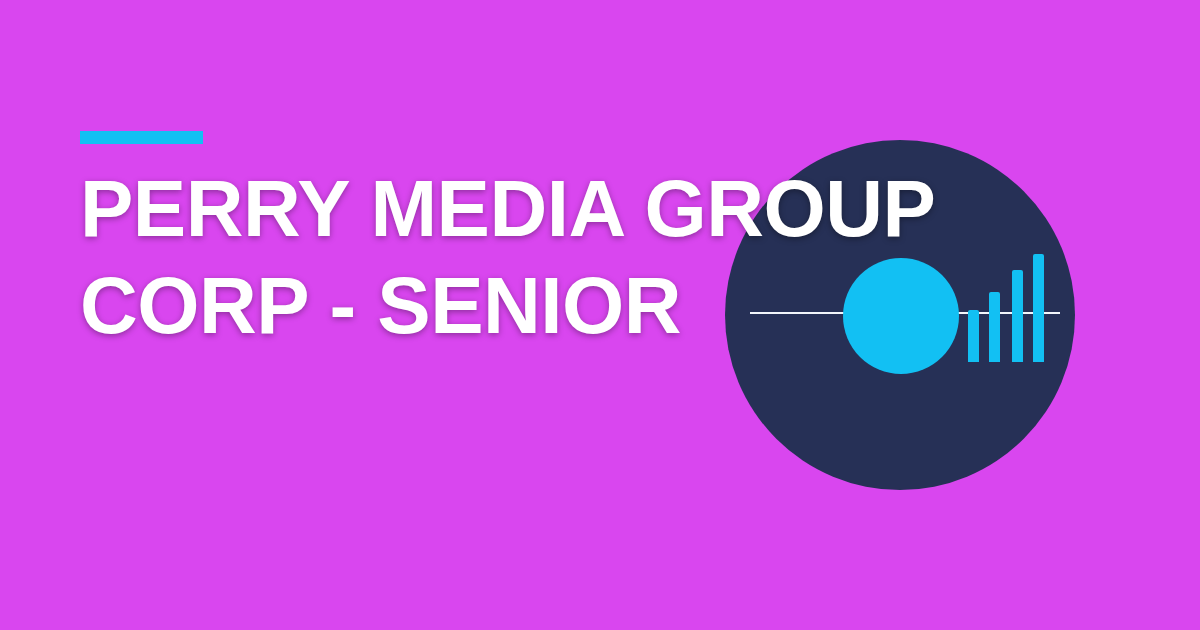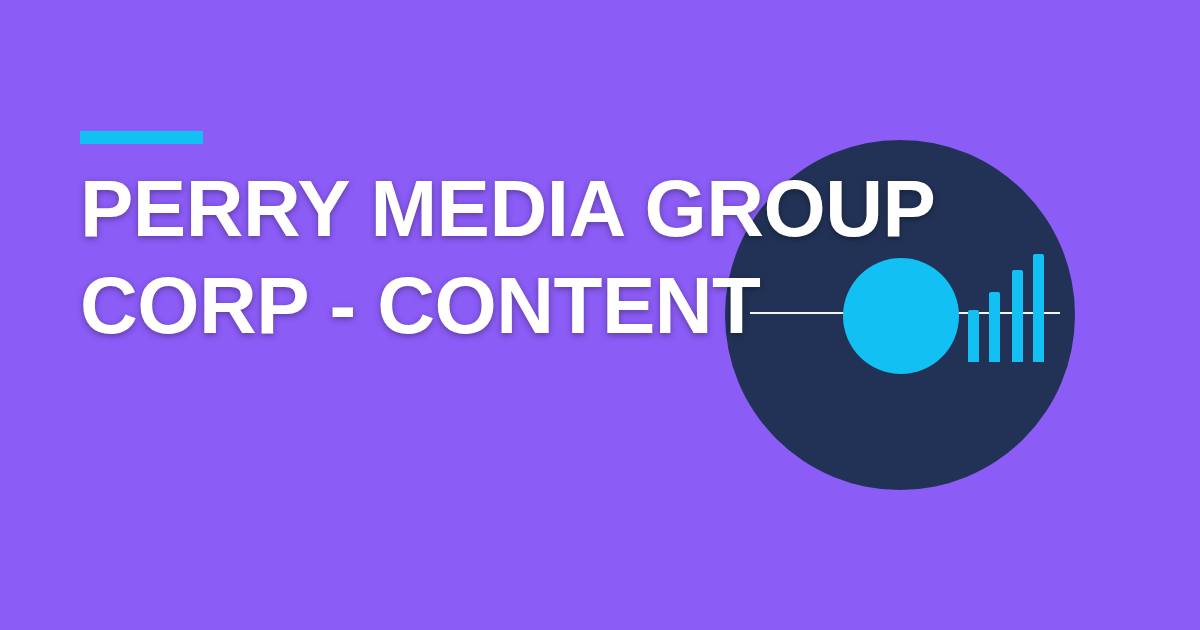--- a/index.html
+++ b/index.html
@@ -97,34 +97,34 @@
     font-size: 80px;
     line-height: 97px;
     letter-spacing: -0.5px;
     white-space: nowrap;
     text-shadow: 0 2px 6px rgba(0, 0, 0, 0.35);
   }
 </style>
 </head>
 <body>
 
-<div id="card" style="background: #8b5cf6;">
+<div id="card" style="background: #d946ef;">
 
   <div id="watermark-circle" style="background: rgb(28, 47, 77);"></div>
 
   <div id="logo-mark">
     <div id="logo-rule"></div>
     <div id="logo-dot" style="background: rgb(18, 192, 243);"></div>
     <div id="logo-bars"></div>
   <div class="logo-bar" style="left: 228px; height: 52px; background: rgb(18, 192, 243);"></div>
       <div class="logo-bar" style="left: 249px; height: 70px; background: rgb(18, 192, 243);"></div>
       <div class="logo-bar" style="left: 272px; height: 92px; background: rgb(18, 192, 243);"></div>
       <div class="logo-bar" style="left: 293px; height: 108px; background: rgb(18, 192, 243);"></div>
     </div>
 
   <div id="accent-bar" style="background: rgb(18, 192, 243);"></div>
 
   <div id="title-block">
     <span class="title-line" style="color: rgb(255, 255, 255);">PERRY MEDIA GROUP</span>
-    <span class="title-line" style="color: rgb(255, 255, 255);">CORP - CONTENT</span>
+    <span class="title-line" style="color: rgb(255, 255, 255);">CORP - SENIOR</span>
   </div>
 
 </div>
 
 </body></html>

